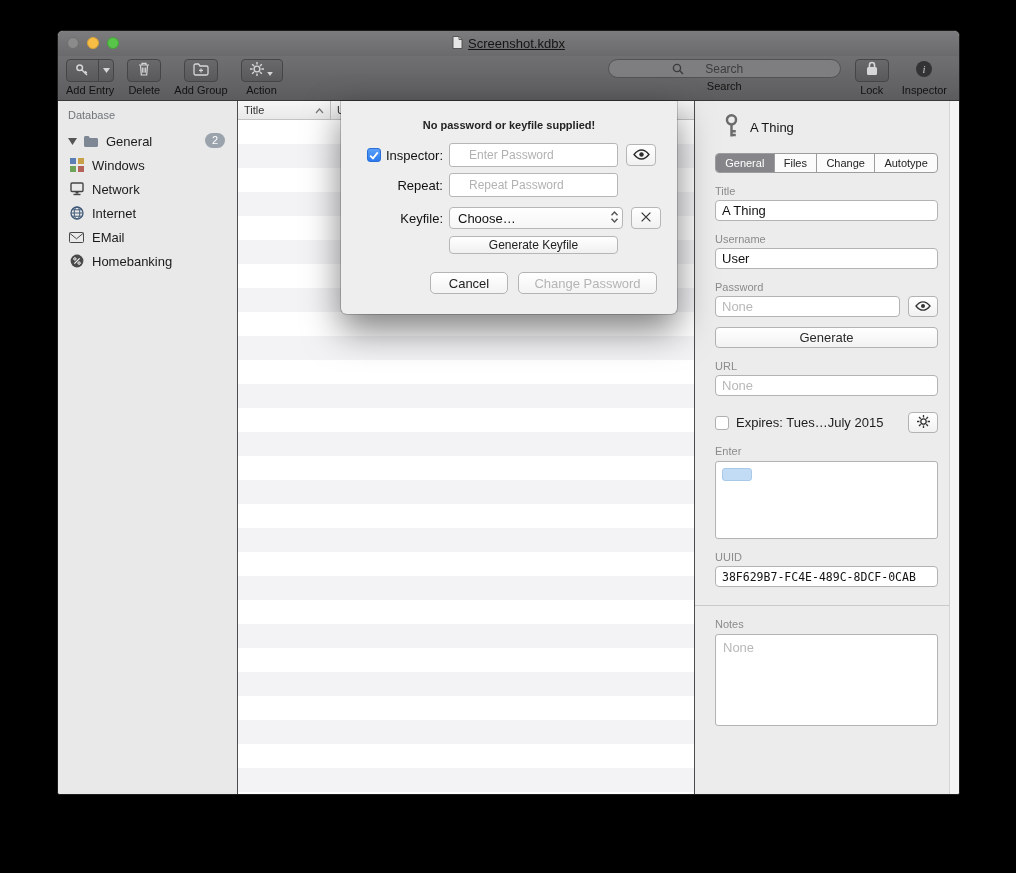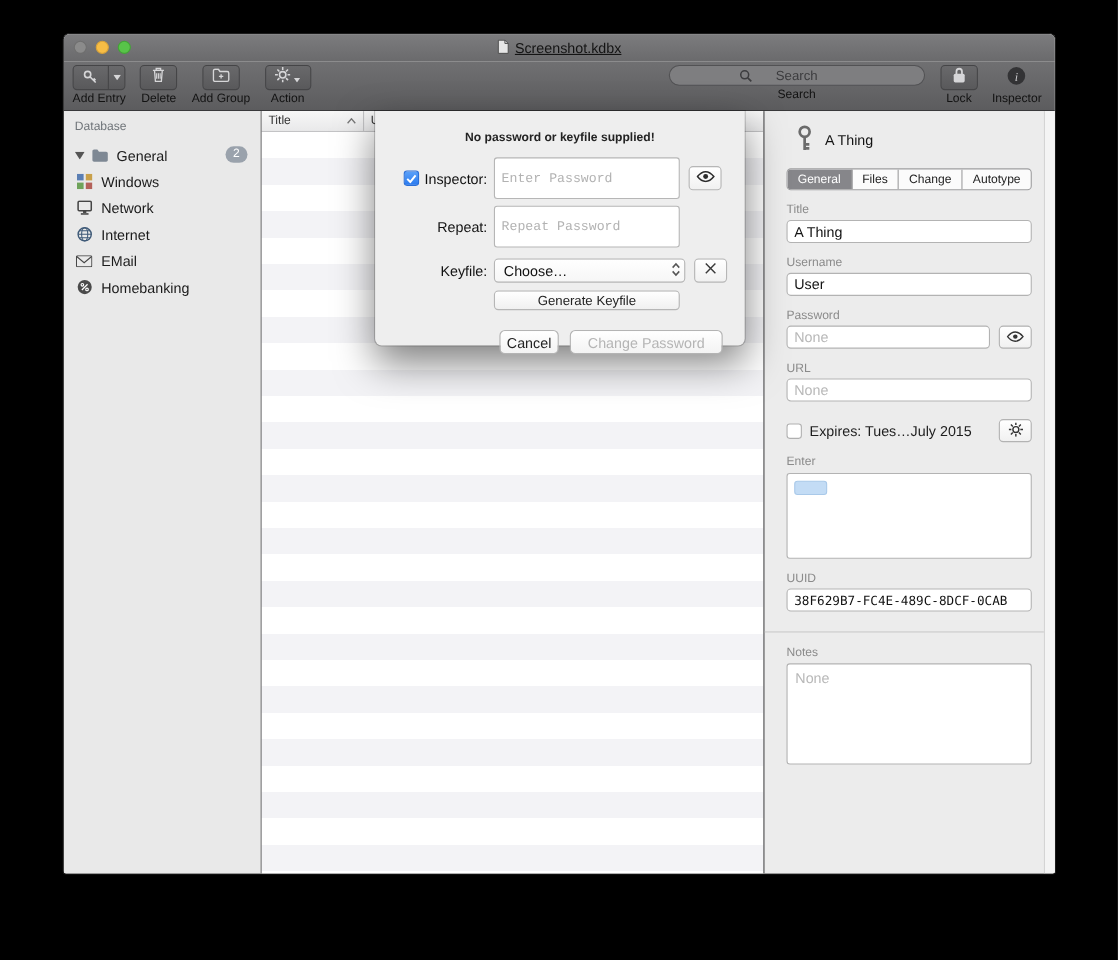--- a/index.html
+++ b/index.html
@@ -107,37 +107,37 @@
   .sheet { position:absolute; left:283px; top:70px; width:336px; height:213px; background:#eeeeee;
     border-radius:0 0 6px 6px; box-shadow:0 16px 36px rgba(0,0,0,.5), 0 0 0 1px rgba(0,0,0,.18); z-index:10; }
   .sheet-msg { padding-top:18px; text-align:center; font-size:11px; font-weight:bold; color:#232323; }
   .sheet-row { display:flex; align-items:center; margin:0 0 0 16px; }
   .sheet-row.r1 { margin-top:12px; }
   .sheet-row.r2 { margin-top:6px; }
   .sheet-row.r3 { margin-top:10px; }
   .sheet-row.r4 { margin-top:7px; }
   .sheet-label { width:86px; display:flex; align-items:center; justify-content:flex-end; gap:5px;
     font-size:13px; color:#111; white-space:nowrap; }
-  .sheet-input { flex:none; width:169px; height:38px; margin-left:6px; border:1px solid #b6b6b6;
-    border-radius:3px; background:#fff; font-family:Liberation Mono, monospace; font-size:12px;
-    padding:0 6px; color:#333; }
+  .sheet-input { flex:none; width:169px; height:24px; margin-left:6px; border:1px solid #b6b6b6;
+    border-radius:3px; background:#fff; font-family:Liberation Sans, sans-serif; font-size:12px;
+    padding:0 19px; color:#333; }
   .sheet-input::placeholder { color:#b2b2b2; }
   .mini-btn { flex:none; width:30px; height:22px; margin-left:8px; border:1px solid #b6b6b6; border-radius:4px;
     background:linear-gradient(#fff,#f1f1f1); display:flex; align-items:center; justify-content:center; color:#333; }
   .sheet-combo { flex:none; width:174px; height:22px; margin-left:6px; border:1px solid #b6b6b6; border-radius:4px;
     background:linear-gradient(#fff,#f6f6f6); display:flex; align-items:center; justify-content:space-between;
     font-size:13px; color:#111; padding:0 3px 0 8px; }
   .gk-btn { flex:none; width:169px; height:18px; margin-left:6px; border:1px solid #b6b6b6; border-radius:4px;
     background:linear-gradient(#ffffff,#f0f0f0); font-size:12px; color:#222;
     font-family:"Liberation Sans",sans-serif; }
   .sheet-actions { display:flex; justify-content:flex-end; gap:10px; margin:18px 20px 0 0; }
   .dlg-btn { height:22px; border:1px solid #b4b4b4; border-radius:5px;
     background:linear-gradient(#ffffff,#f3f3f3); font-size:13px; color:#222;
     font-family:"Liberation Sans",sans-serif; }
-  .dlg-btn.cancel { width:54px; }
+  .dlg-btn.cancel { width:78px; }
   .dlg-btn.confirm { width:139px; color:#b5b5b5; }
 </style>
 </head>
 <body>
 
 <div class="stage">
   <div class="window">
 
     <div class="titlebar">
       <div class="traffic">
@@ -365,20 +365,21 @@
         <div class="insp-label">Password</div>
         <div class="rowflex">
           <input class="insp-input" placeholder="None" style="">
           <span class="sq-btn">
               <span><svg width="16" height="10" viewBox="0 0 16 10">
                   <path d="M1 5c2.2-2.8 4.6-4.2 7-4.2S12.8 2.2 15 5c-2.2 2.8-4.6 4.2-7 4.2S3.2 7.8 1 5z" fill="none" stroke="#333" stroke-width="1.3"></path>
                   <circle cx="8" cy="5" r="2" fill="#333"></circle>
                 </svg></span>
             </span>
         </div>
+        <button class="wide-btn">Generate</button>
 
         <div class="insp-label">URL</div>
         <div class="block">
           <input class="insp-input" placeholder="None" style="">
         </div>
 
         <div class="expires-row">
           <span class="cbx empty"></span>
           <span class="lbl">Expires: Tues…July 2015</span>
           <span class="sq-btn">

